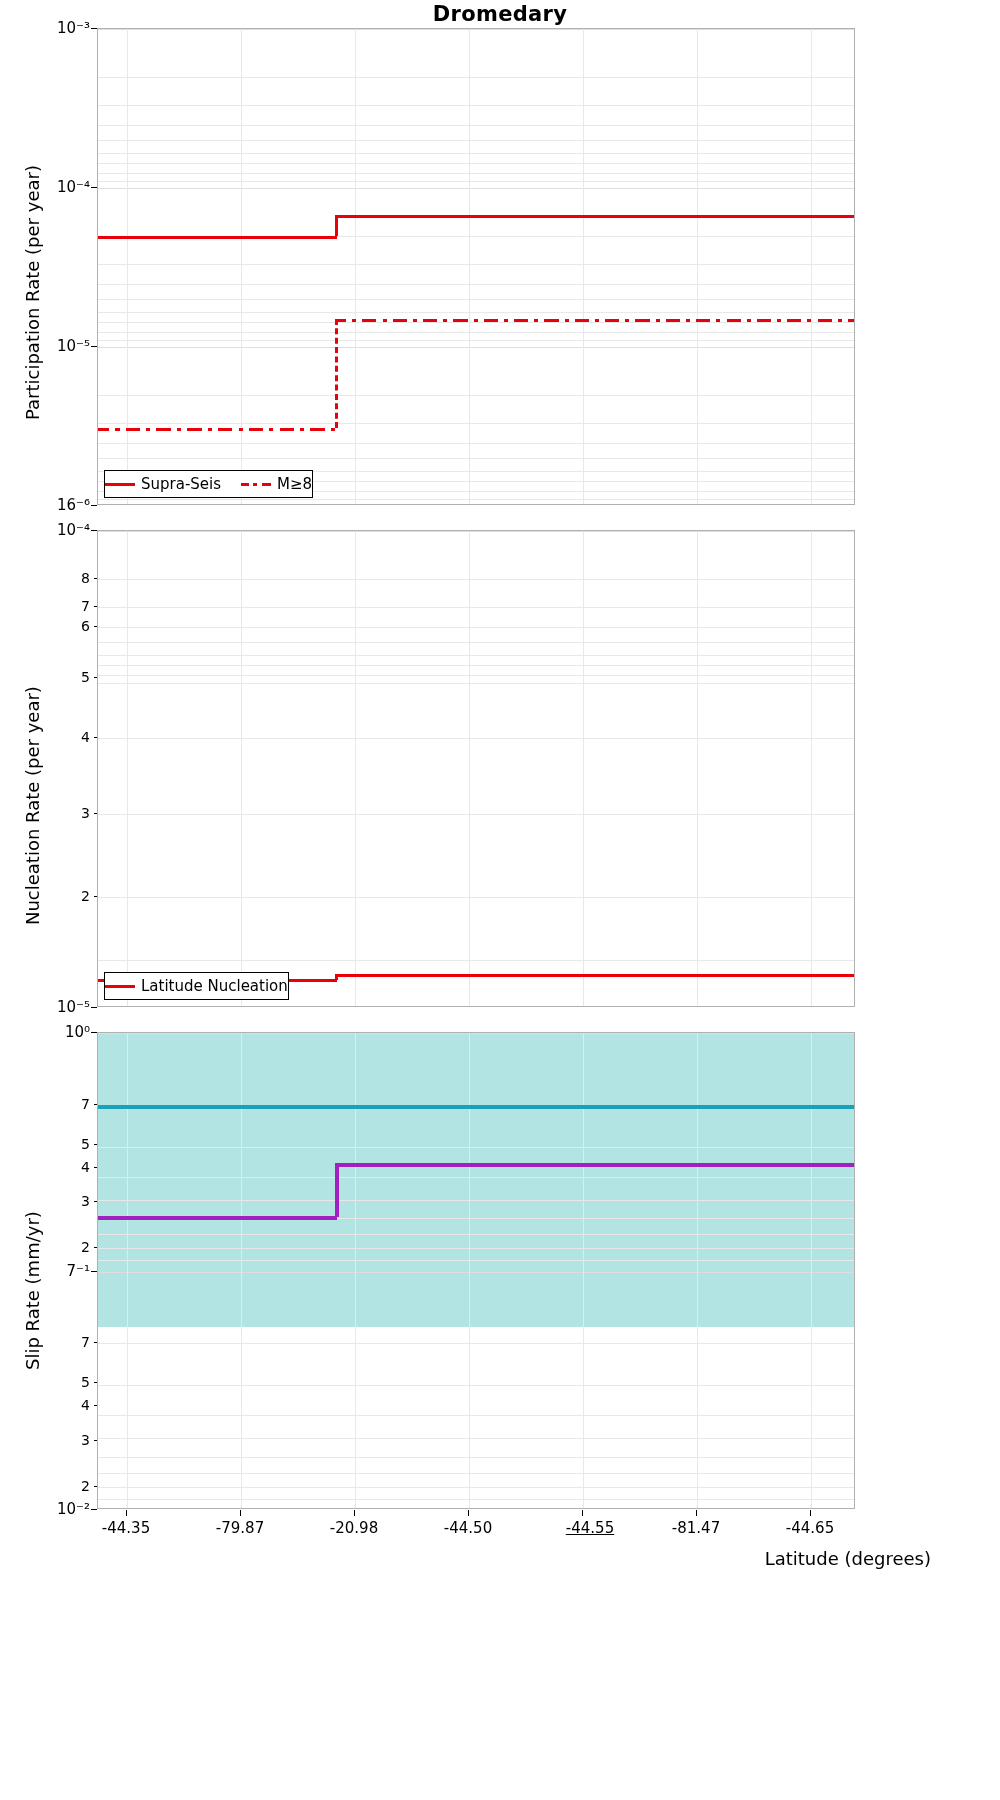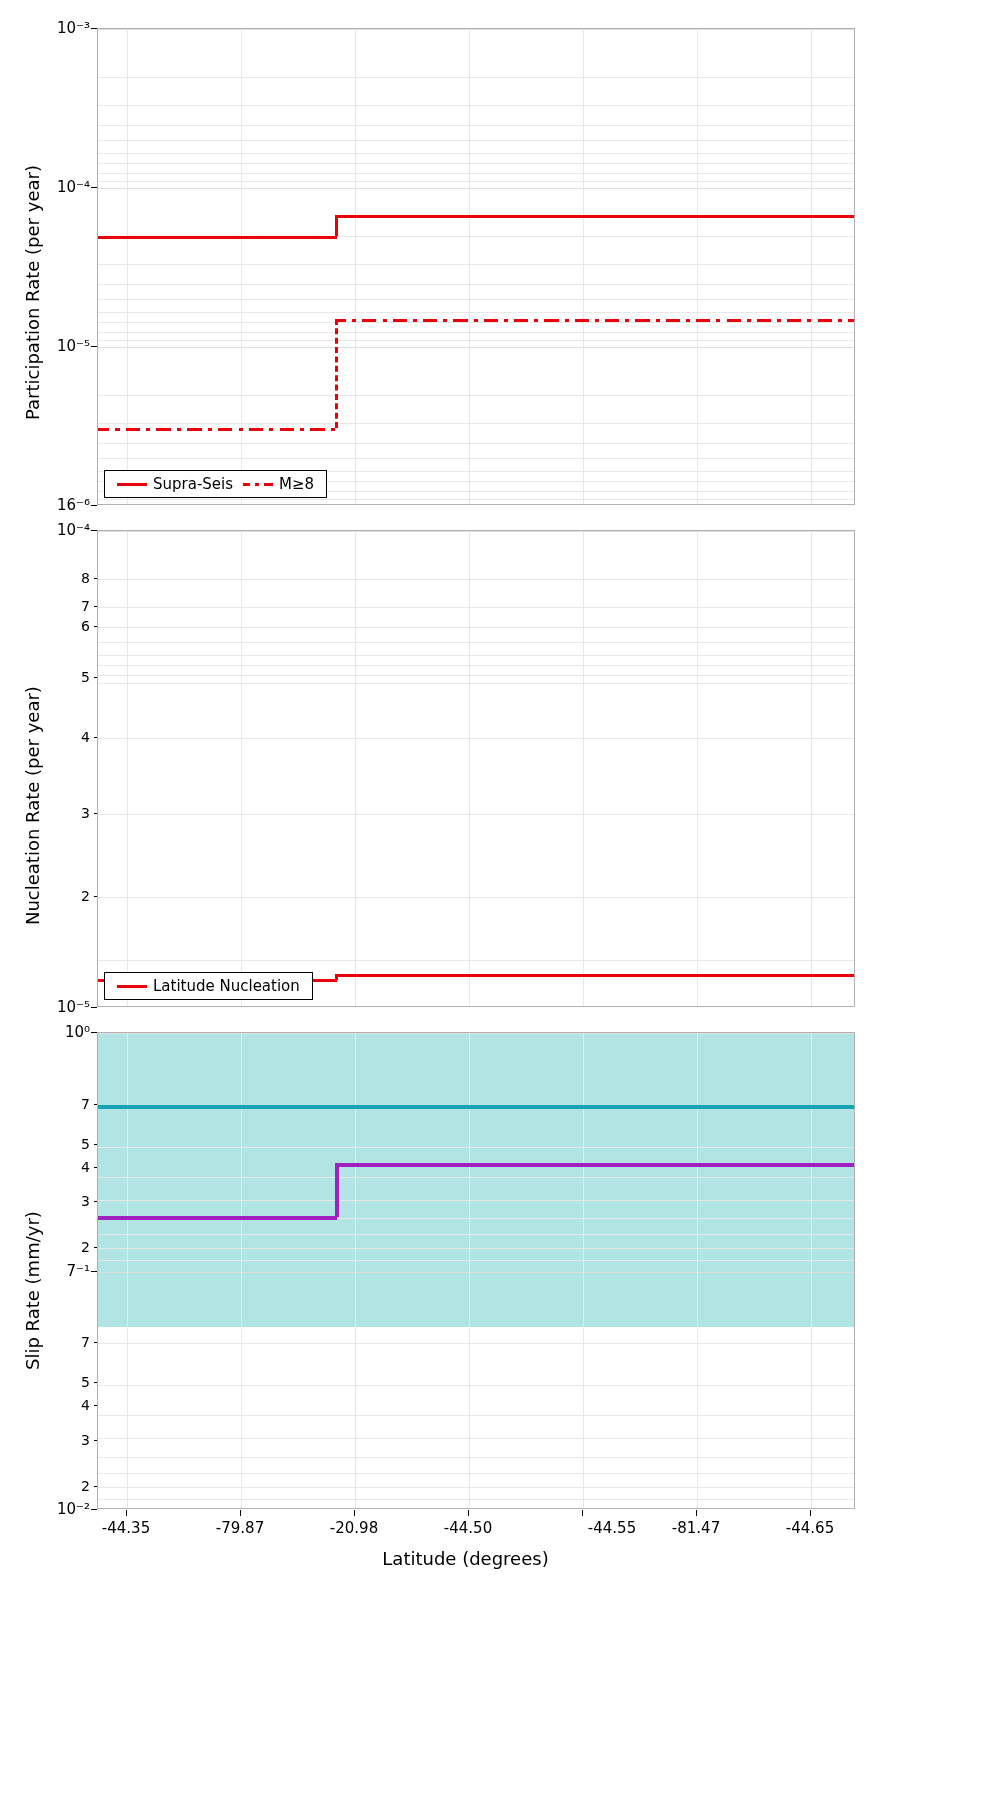--- a/index.html
+++ b/index.html
@@ -107,22 +107,22 @@
     position: absolute;
   }
   
   .legend {
     position: absolute;
     box-sizing: border-box;
     border: 1px solid #000000;
     background: #ffffff;
     display: flex;
     align-items: center;
-    gap: 10px;
-    padding: 4px 12px;
+    gap: 20px;
+    padding: 4px 0;
     font-size: 15px;
     white-space: nowrap;
   }
   .legend-entry {
     display: flex;
     align-items: center;
     gap: 6px;
   }
   .legend-swatch {
     display: inline-block;
@@ -134,20 +134,21 @@
   .legend-swatch.patch {
     height: 14px;
     border: none;
   }
 </style>
 </head>
 <body>
 
 <div id="figure">
 
+  <div class="title">Dromedary</div>
 
   <div class="panel" style="left:97px; top:28px; width:758px; height:477px;">
     <div class="plotarea">
 
       <div class="gridline-h major" style="top:0px;"></div>
       <div class="gridline-h" style="top:47.9px;"></div>
       <div class="gridline-h" style="top:75.9px;"></div>
       <div class="gridline-h" style="top:95.7px;"></div>
       <div class="gridline-h" style="top:111.1px;"></div>
       <div class="gridline-h" style="top:123.7px;"></div>
@@ -345,19 +346,19 @@
     <div class="tickmark-x" style="left:240px; top:1510px;"></div>
     <div class="tickmark-x" style="left:354px; top:1510px;"></div>
     <div class="tickmark-x" style="left:468px; top:1510px;"></div>
     <div class="tickmark-x" style="left:582px; top:1510px;"></div>
     <div class="tickmark-x" style="left:696px; top:1510px;"></div>
     <div class="tickmark-x" style="left:810px; top:1510px;"></div>
     <div class="tick-label-x" style="left:126px; top:1519px;">-44.35</div>
     <div class="tick-label-x" style="left:240px; top:1519px;">-79.87</div>
     <div class="tick-label-x" style="left:354px; top:1519px;">-20.98</div>
     <div class="tick-label-x" style="left:468px; top:1519px;">-44.50</div>
-    <div class="tick-label-x" style="left:612px; top:1519px;">-44.55</div>
+    <div class="tick-label-x" style="left:590px; top:1519px;text-decoration:underline;">-44.55</div>
     <div class="tick-label-x" style="left:696px; top:1519px;">-81.47</div>
     <div class="tick-label-x" style="left:810px; top:1519px;">-44.65</div>
   </div>
-  <div class="axis-label" style="left:0; width:931px; text-align:center; top:1548px;">Latitude (degrees)</div>
+  <div class="axis-label" style="left:0; width:931px; text-align:right; top:1548px;">Latitude (degrees)</div>
 
 </div>
 
 </body></html>

